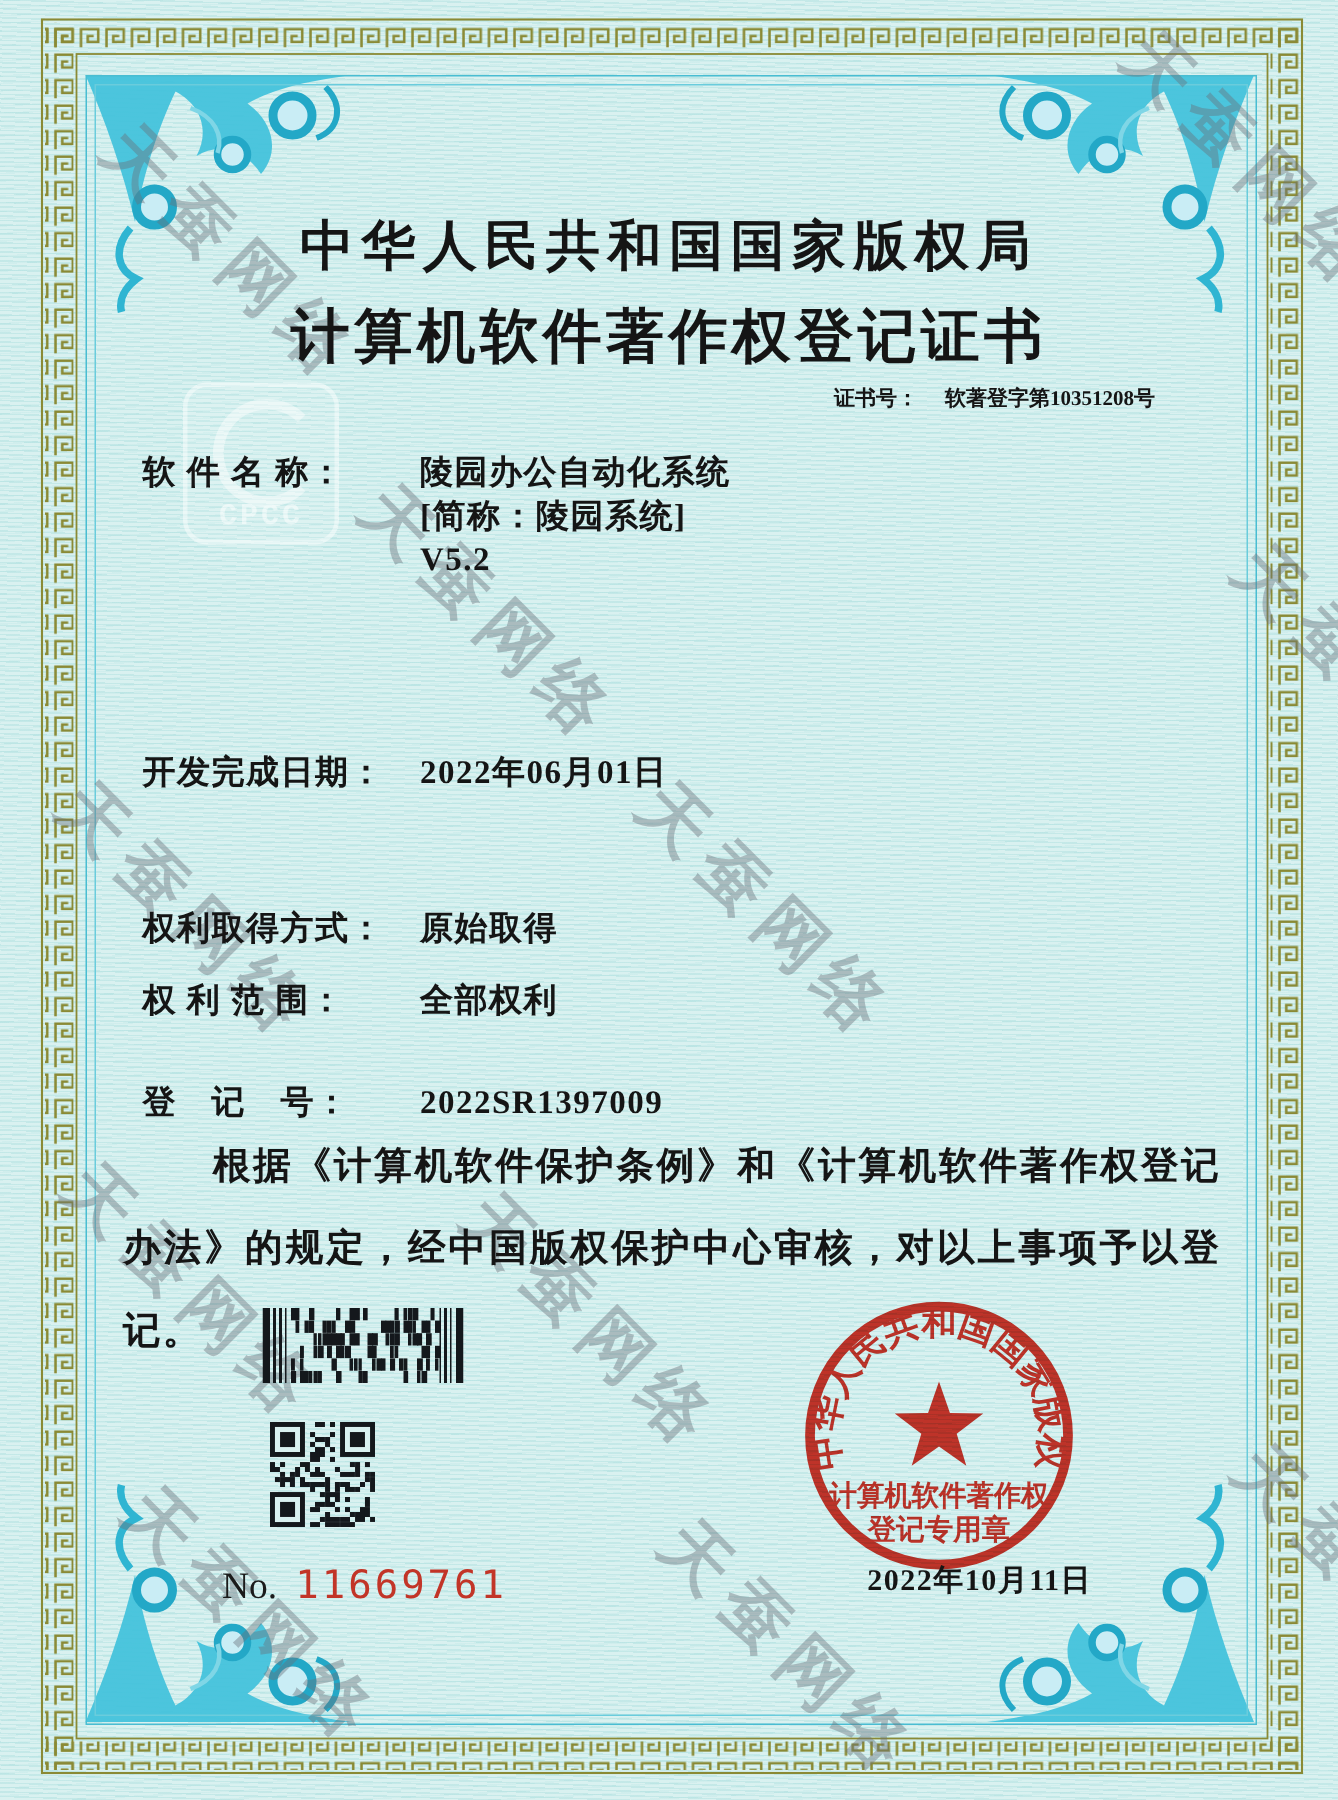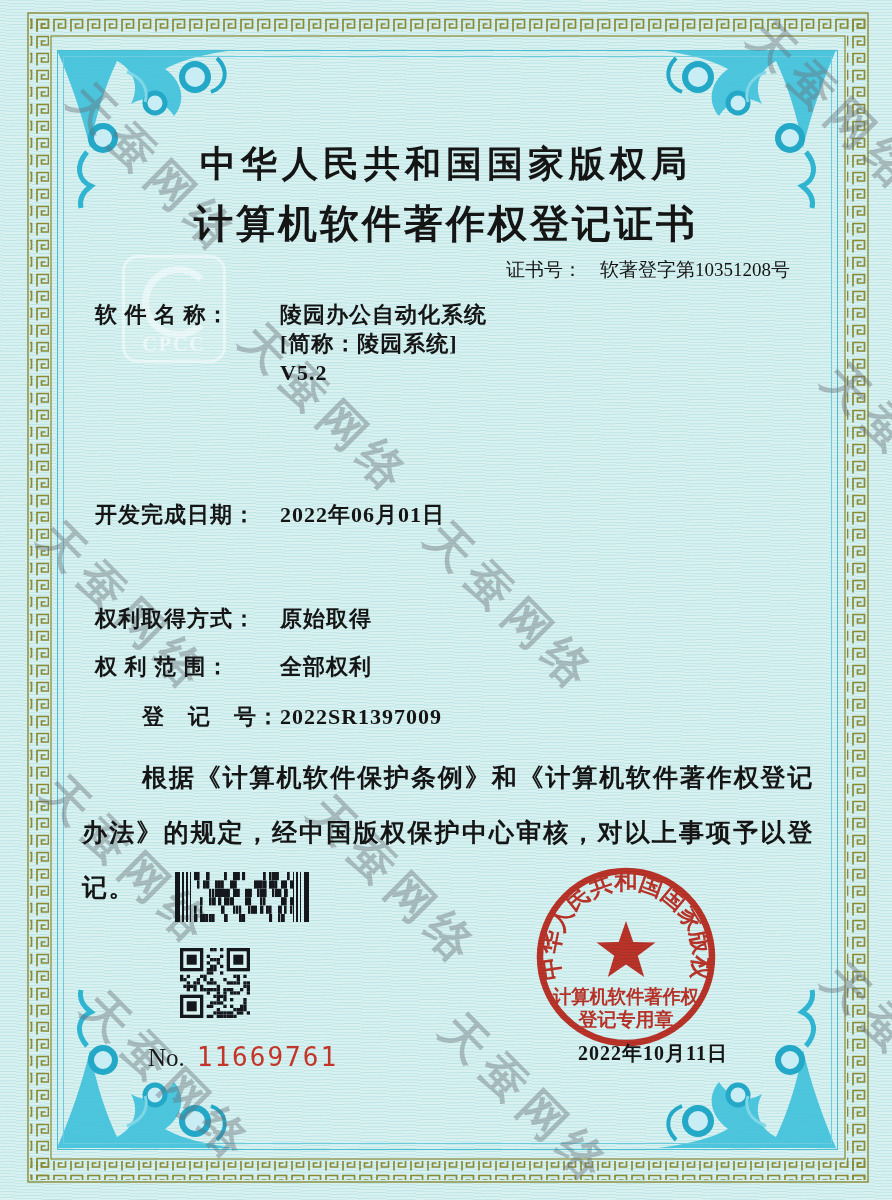--- a/index.html
+++ b/index.html
@@ -43,40 +43,40 @@
   }
   .cpcc .cpcc-c{
     position:absolute;left:17px;top:8px;width:58px;height:58px;
     border:7px solid rgba(255,255,255,0.8);
     border-radius:50%;
     border-right-color:transparent;
   }
   .cpcc .cpcc-t{
     position:absolute;left:0;right:0;bottom:4px;
     text-align:center;
-    font-family:Liberation Serif, serif;
+    font-family:Liberation Mono, monospace;
     font-weight:bold;font-size:20px;
     color:rgba(255,255,255,0.9);
     letter-spacing:2px;
   }
   .authority{
     position:absolute;left:76px;top:140px;width:740px;
     text-align:center;
     font-size:36px;font-weight:bold;letter-spacing:5px;
     white-space:nowrap;
   }
   .cert-title{
     position:absolute;left:76px;top:197px;width:740px;
     text-align:center;
     font-size:39px;font-weight:bold;letter-spacing:3px;
     white-space:nowrap;
   }
   .certno{
-    position:absolute;right:102px;top:257px;
-    font-size:19px;font-weight:normal;
+    position:absolute;right:122px;top:257px;
+    font-size:14px;font-weight:bold;
     white-space:nowrap;
   }
   .certno .gap{display:inline-block;width:18px;}
   .field-row{position:absolute;left:95px;white-space:nowrap;}
   .field-label{
     display:inline-block;width:185px;
     font-size:22px;font-weight:bold;letter-spacing:1px;
     vertical-align:top;
   }
   .field-values{
@@ -181,21 +181,21 @@
   </div>
   <div class="field-row" style="top:500px;">
     <span class="field-label">开发完成日期：</span><span class="field-values"><div>2022年06月01日</div></span>
   </div>
   <div class="field-row" style="top:604px;">
     <span class="field-label">权利取得方式：</span><span class="field-values"><div>原始取得</div></span>
   </div>
   <div class="field-row" style="top:652px;">
     <span class="field-label">权 利 范 围：</span><span class="field-values"><div>全部权利</div></span>
   </div>
-  <div class="field-row" style="top:702px;text-align:right;">
+  <div class="field-row" style="top:720px;">
     <span class="field-label">登　记　号：</span><span class="field-values"><div>2022SR1397009</div></span>
   </div>
 
   <div class="body-par">根据《计算机软件保护条例》和《计算机软件著作权登记办法》的规定，经中国版权保护中心审核，对以上事项予以登记。</div>
 
   <svg id="barcode-svg" class="barcode-svg" width="134" height="50">
       <g fill="#14181c">
         <rect x="0" y="0" width="5" height="50"></rect>
         <rect x="7" y="0" width="2" height="50"></rect>
         <rect x="11" y="0" width="2" height="50"></rect>

